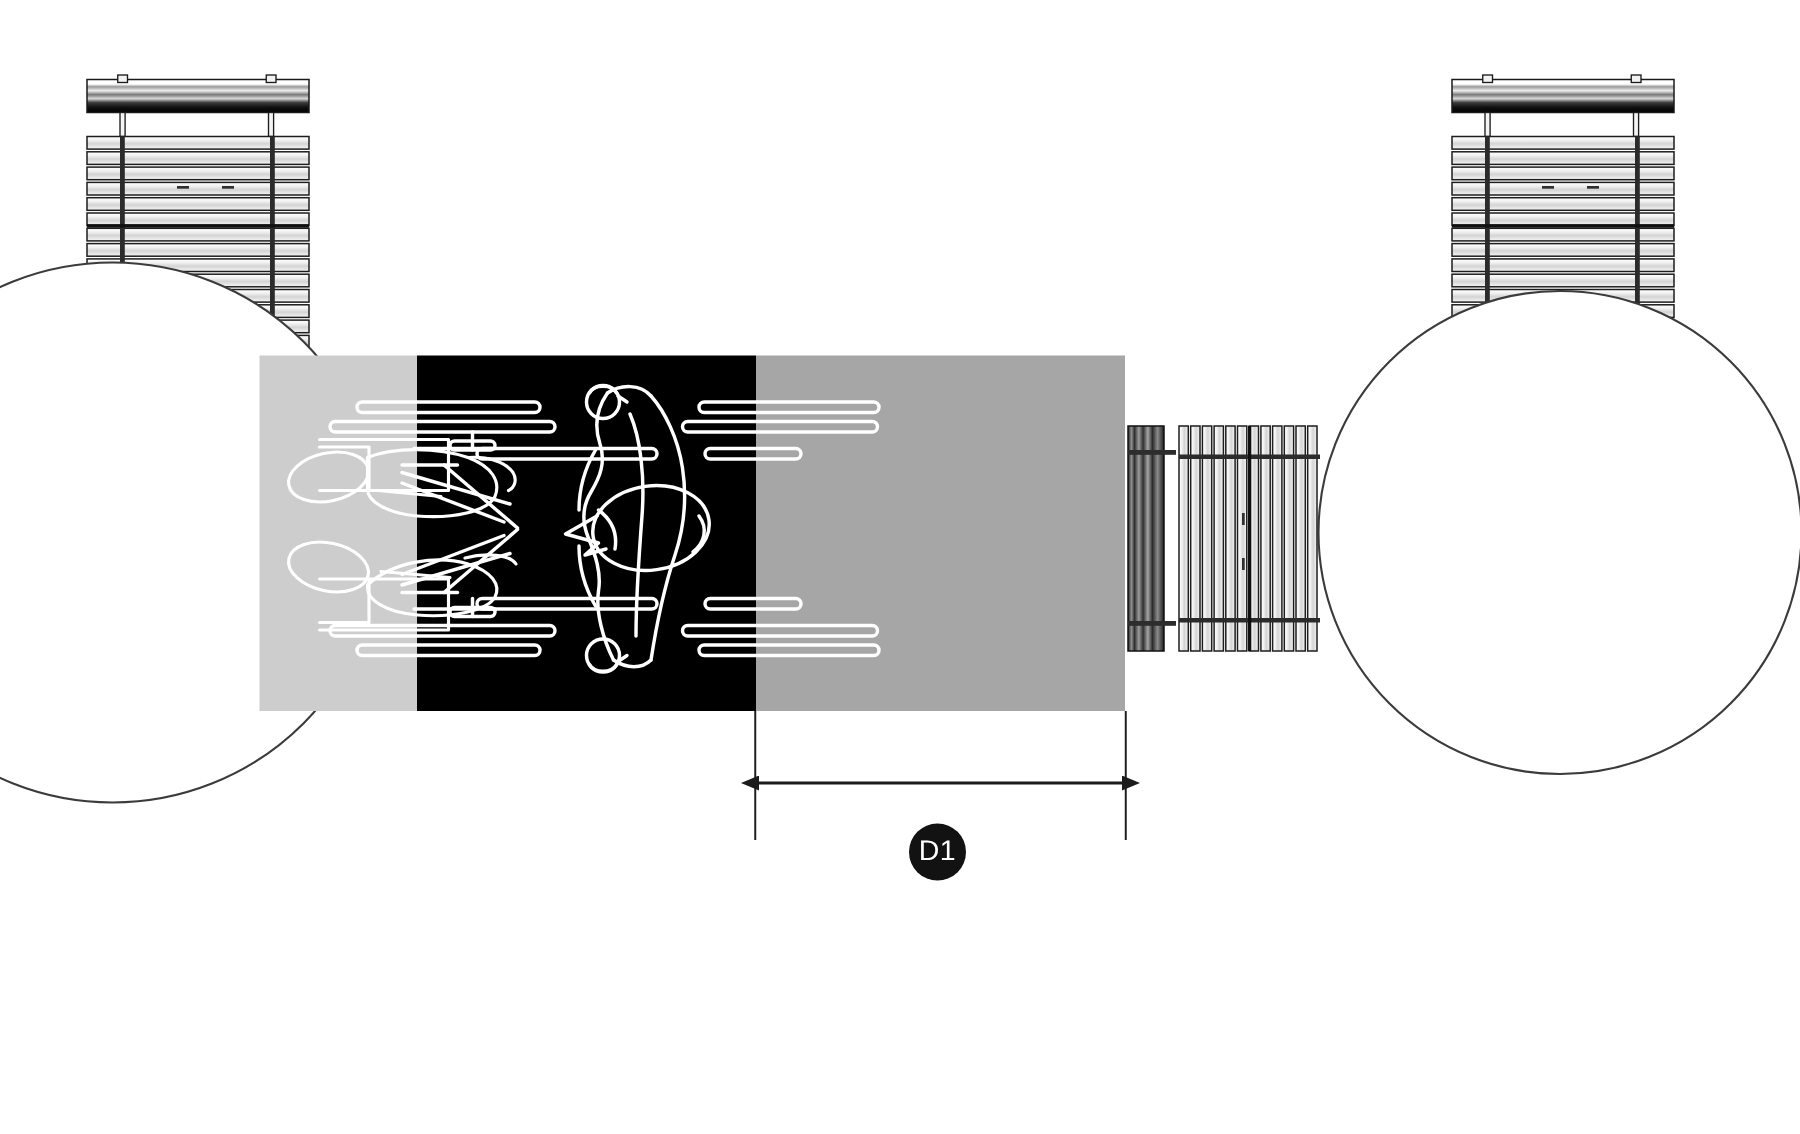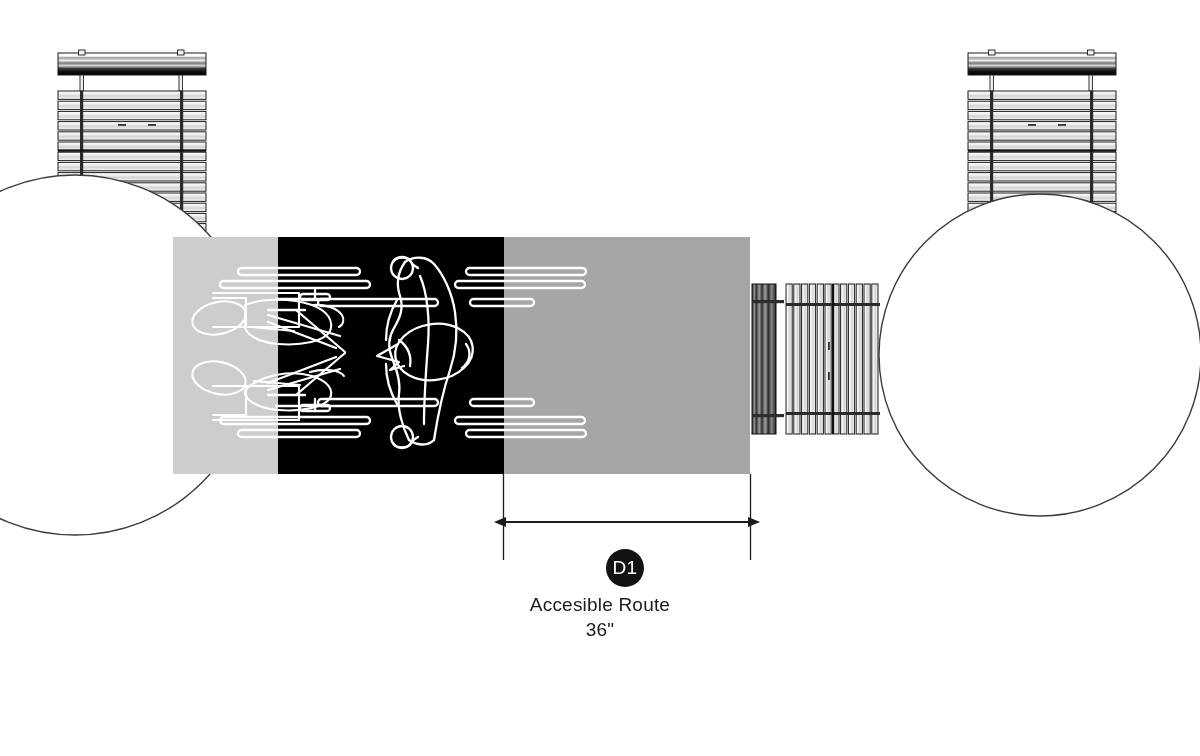--- a/index.html
+++ b/index.html
@@ -285,17 +285,13 @@
 
     <line x1="506" y1="522" x2="748" y2="522" stroke="#1b1b1b" stroke-width="1.9" marker-start="url(#arrowL)" marker-end="url(#arrowR)"></line>
   </g>
 </svg>
 </div>
 
 <div class="annot-layer">
   <div class="badge">
     <span>D1</span>
   </div>
-  <div class="caption">
-    <span>Accesible Route</span>
-    <span class="sub">36"</span>
-  </div>
 </div>
 
 </body></html>

